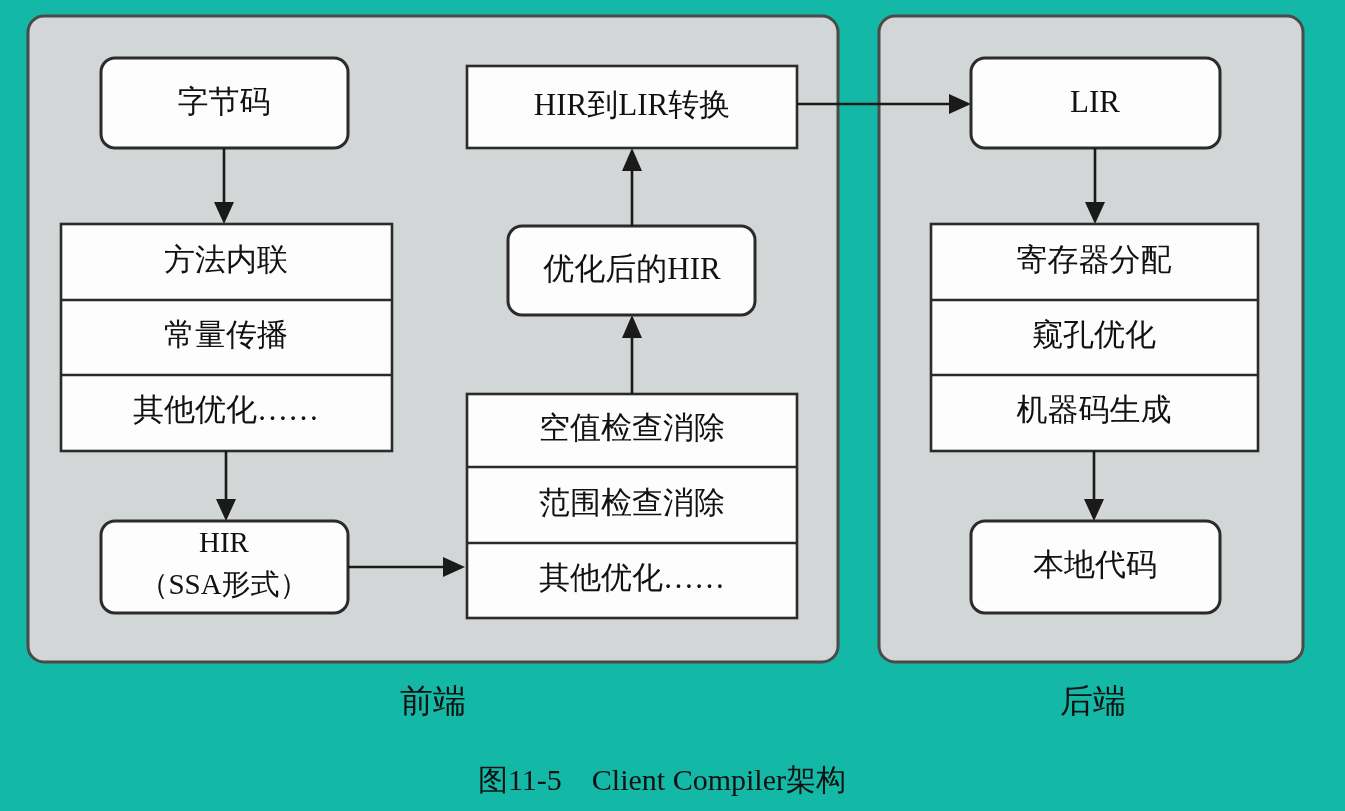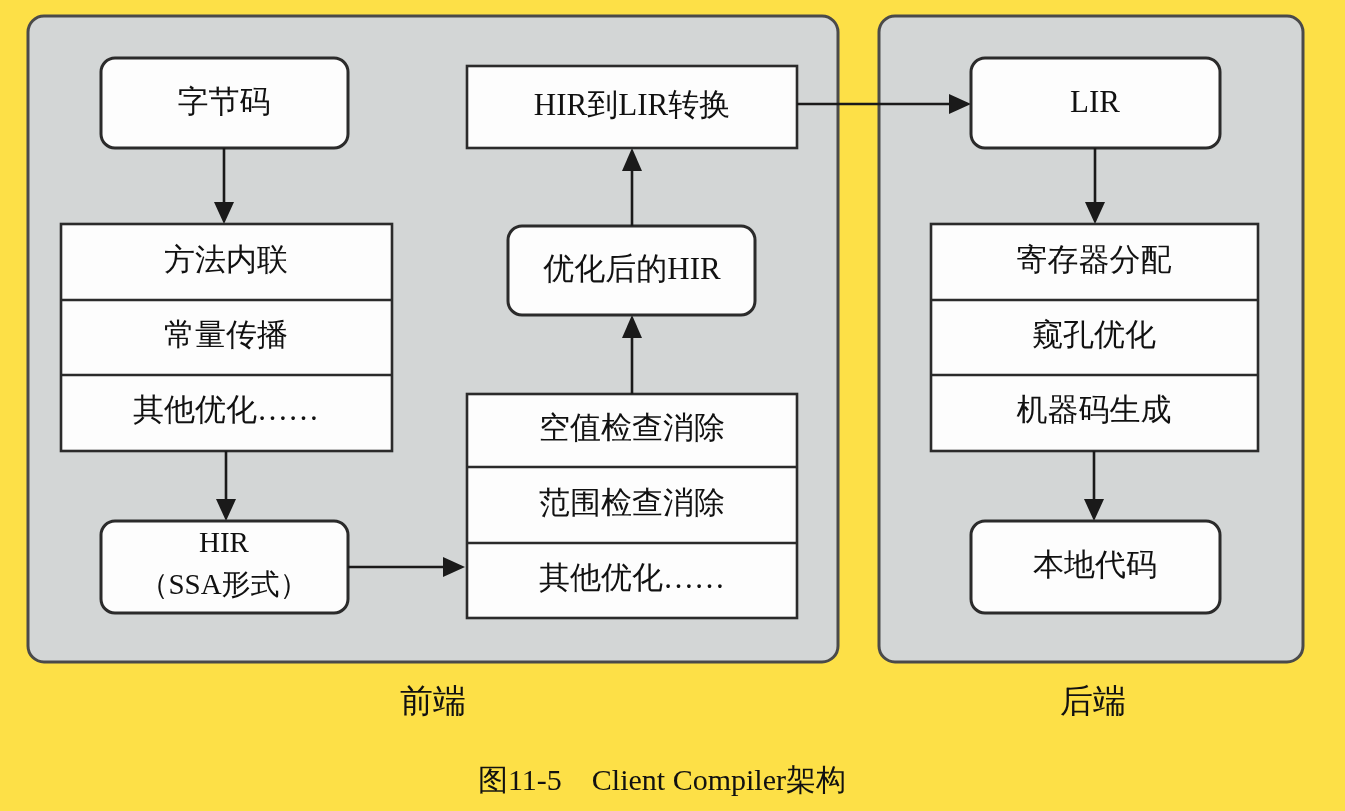--- a/index.html
+++ b/index.html
@@ -10,21 +10,21 @@
   body {
     width: 1345px;
     height: 811px;
     font-family: "Liberation Serif", "DejaVu Serif", serif;
     overflow: hidden;
   }
   #stage {
     position: relative;
     width: 1345px;
     height: 811px;
-    background: #fde047;
+    background: #14b8a6;
     text-align: center;
   }
   svg.diagram {
     position: absolute;
     left: 0;
     top: 0;
     width: 1345px;
     height: 811px;
   }
   .panel-rect {

